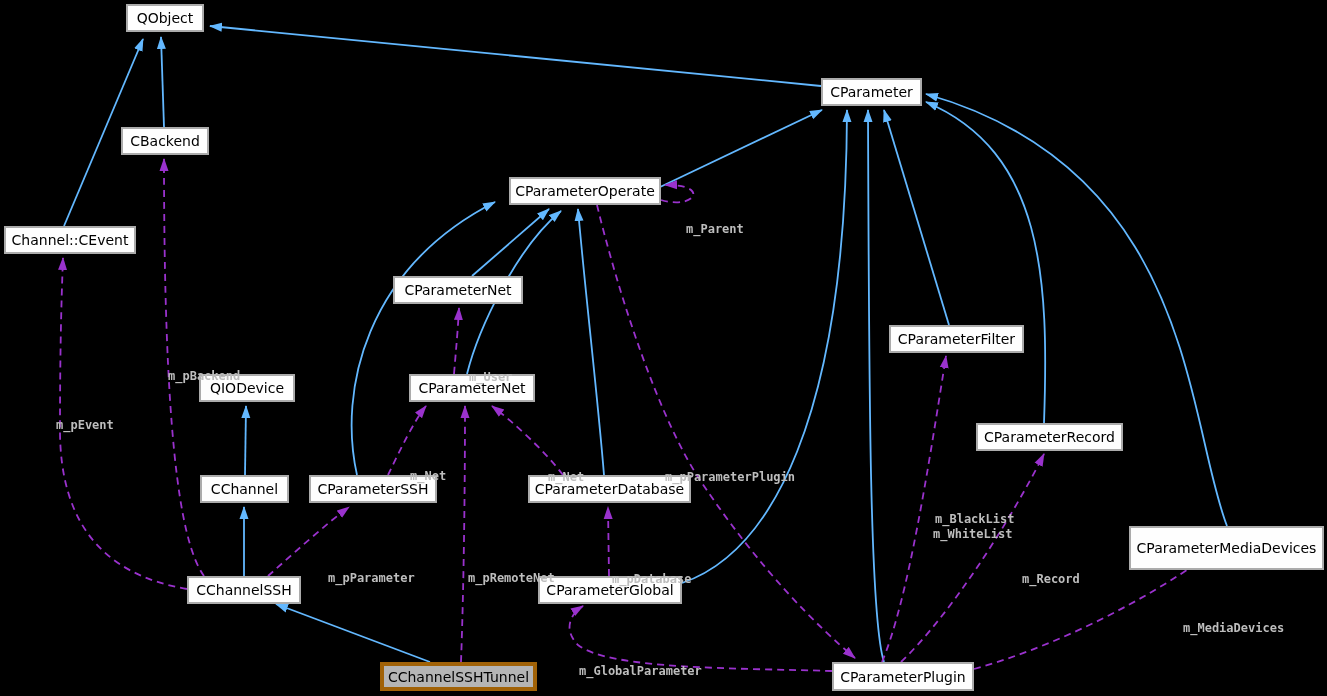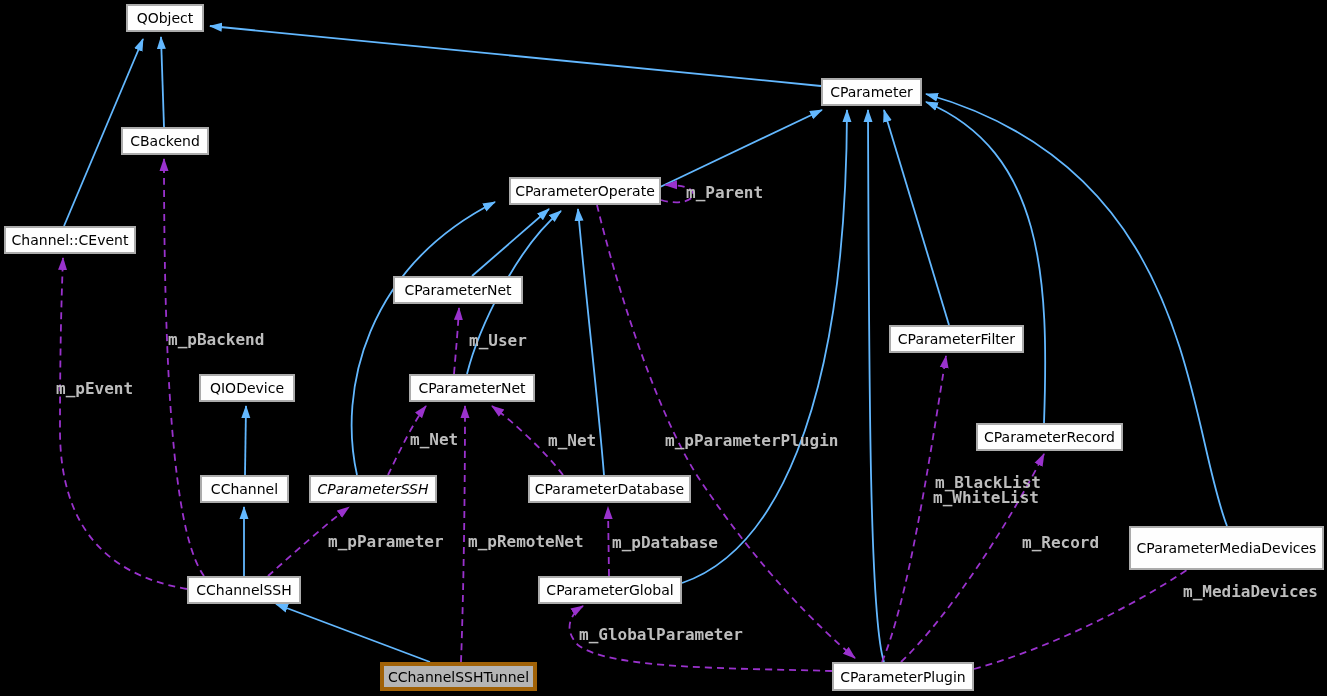--- a/index.html
+++ b/index.html
@@ -6,21 +6,21 @@
   .stage{position:relative;width:1327px;height:696px;background:#000;overflow:hidden;
          font-family:"DejaVu Sans","Liberation Sans",sans-serif;border-radius:15px;}
   #edge-layer{position:absolute;left:0;top:0;width:1327px;height:696px;}
   .edge-inherit{fill:none;stroke-width:1.8px;}
   .edge-usage{fill:none;stroke-width:1.8px;stroke-dasharray:7 5;}
   .node{position:absolute;display:flex;align-items:center;justify-content:center;
         box-sizing:border-box;font-size:14px;white-space:nowrap;cursor:pointer;}
   .node.normal{background:#fefefe;border:2px solid #ababab;color:#000;}
   .node.highlight{background:#b5b5b5;border:4px solid #a16207;color:#000000;}
   .edge-label{position:absolute;font-family:"DejaVu Sans Mono","Liberation Mono",monospace;
-        font-size:16px;font-weight:bold;white-space:nowrap;pointer-events:none;}
+        font-size:12px;font-weight:bold;white-space:nowrap;pointer-events:none;margin-top:39px;}
 </style>
 </head>
 <body>
 
 <div class="stage">
   <svg id="edge-layer" xmlns="http://www.w3.org/2000/svg" viewBox="0 0 1327 696">
       <defs>
         <marker id="arrow-inherit" orient="auto" markerUnits="userSpaceOnUse" markerWidth="14" markerHeight="11" refX="12" refY="5">
           <polygon points="0,0.5 13,5 0,9.5" fill="#63b8ff"></polygon>
         </marker>
@@ -64,21 +64,21 @@
       <div class="node normal" style="left: 121px; top: 127px; width: 88px; height: 28px;">CBackend</div>
       <div class="node normal" style="left: 4px; top: 226px; width: 132px; height: 28px;">Channel::CEvent</div>
       <div class="node normal" style="left: 821px; top: 78px; width: 101px; height: 28px;">CParameter</div>
       <div class="node normal" style="left: 509px; top: 177px; width: 152px; height: 28px;">CParameterOperate</div>
       <div class="node normal" style="left: 393px; top: 276px; width: 130px; height: 28px;">CParameterNet</div>
       <div class="node normal" style="left: 199px; top: 374px; width: 96px; height: 28px;">QIODevice</div>
       <div class="node normal" style="left: 409px; top: 374px; width: 126px; height: 28px;">CParameterNet</div>
       <div class="node normal" style="left: 889px; top: 325px; width: 135px; height: 28px;">CParameterFilter</div>
       <div class="node normal" style="left: 976px; top: 423px; width: 147px; height: 28px;">CParameterRecord</div>
       <div class="node normal" style="left: 200px; top: 475px; width: 89px; height: 28px;">CChannel</div>
-      <div class="node normal" style="left: 309px; top: 475px; width: 128px; height: 28px; font-style: italic;">CParameterSSH</div>
+      <div class="node normal" style="left: 309px; top: 475px; width: 128px; height: 28px;">CParameterSSH</div>
       <div class="node normal" style="left: 528px; top: 475px; width: 163px; height: 28px;">CParameterDatabase</div>
       <div class="node normal" style="left: 1129px; top: 526px; width: 195px; height: 44px;">CParameterMediaDevices</div>
       <div class="node normal" style="left: 187px; top: 576px; width: 114px; height: 28px;">CChannelSSH</div>
       <div class="node normal" style="left: 538px; top: 576px; width: 144px; height: 28px;">CParameterGlobal</div>
       <div class="node highlight" style="left: 380px; top: 662px; width: 157px; height: 29px;">CChannelSSHTunnel</div>
       <div class="node normal" style="left: 832px; top: 662px; width: 142px; height: 29px;">CParameterPlugin</div>
     </div>
   <div id="label-layer">
       <div class="edge-label" style="left: 686px; top: 183px; color: rgb(189, 189, 189);">m_Parent</div>
       <div class="edge-label" style="left: 168px; top: 330px; color: rgb(189, 189, 189);">m_pBackend</div>

